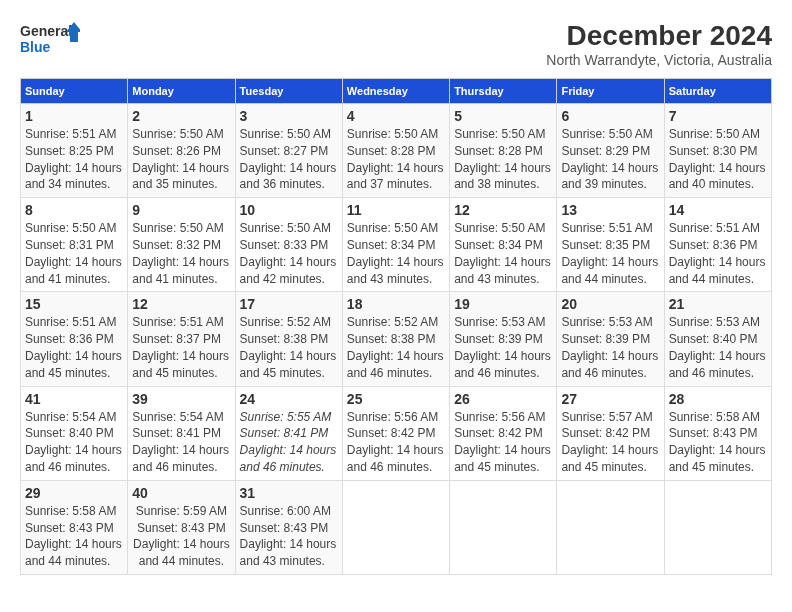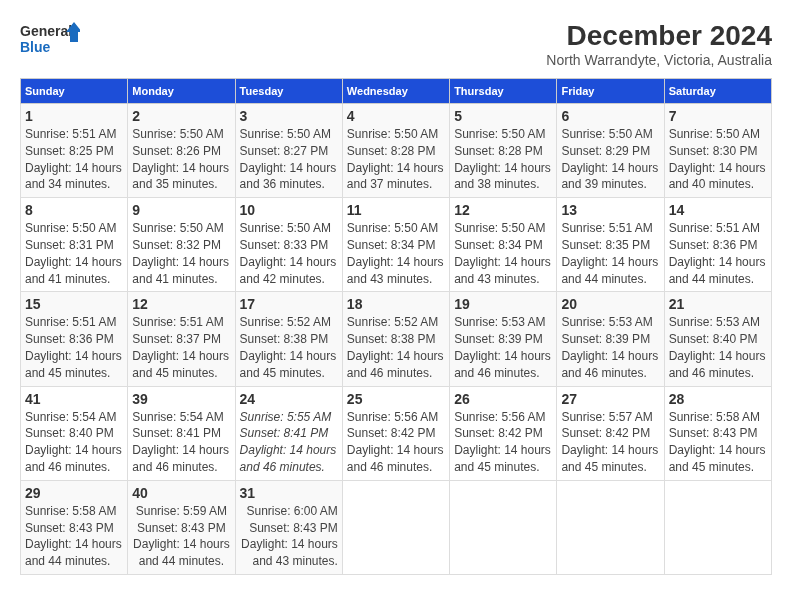--- a/index.html
+++ b/index.html
@@ -318,21 +318,21 @@
         </td>
         <td>
           <span class="day-num">40</span>
           <div class="day-info" style="white-space: pre-line; text-align: center;">Sunrise: 5:59 AM
 Sunset: 8:43 PM
 Daylight: 14 hours
 and 44 minutes.</div>
         </td>
         <td>
           <span class="day-num">31</span>
-          <div class="day-info" style="white-space: pre-line; text-align: right;">Sunrise: 6:00 AM
+          <div class="day-info" style="white-space: pre-line;">Sunrise: 6:00 AM
 Sunset: 8:43 PM
 Daylight: 14 hours
 and 43 minutes.</div>
         </td>
         <td class="empty-cell"></td>
         <td class="empty-cell"></td>
         <td class="empty-cell"></td>
         <td class="empty-cell"></td>
       </tr>
     </tbody>

